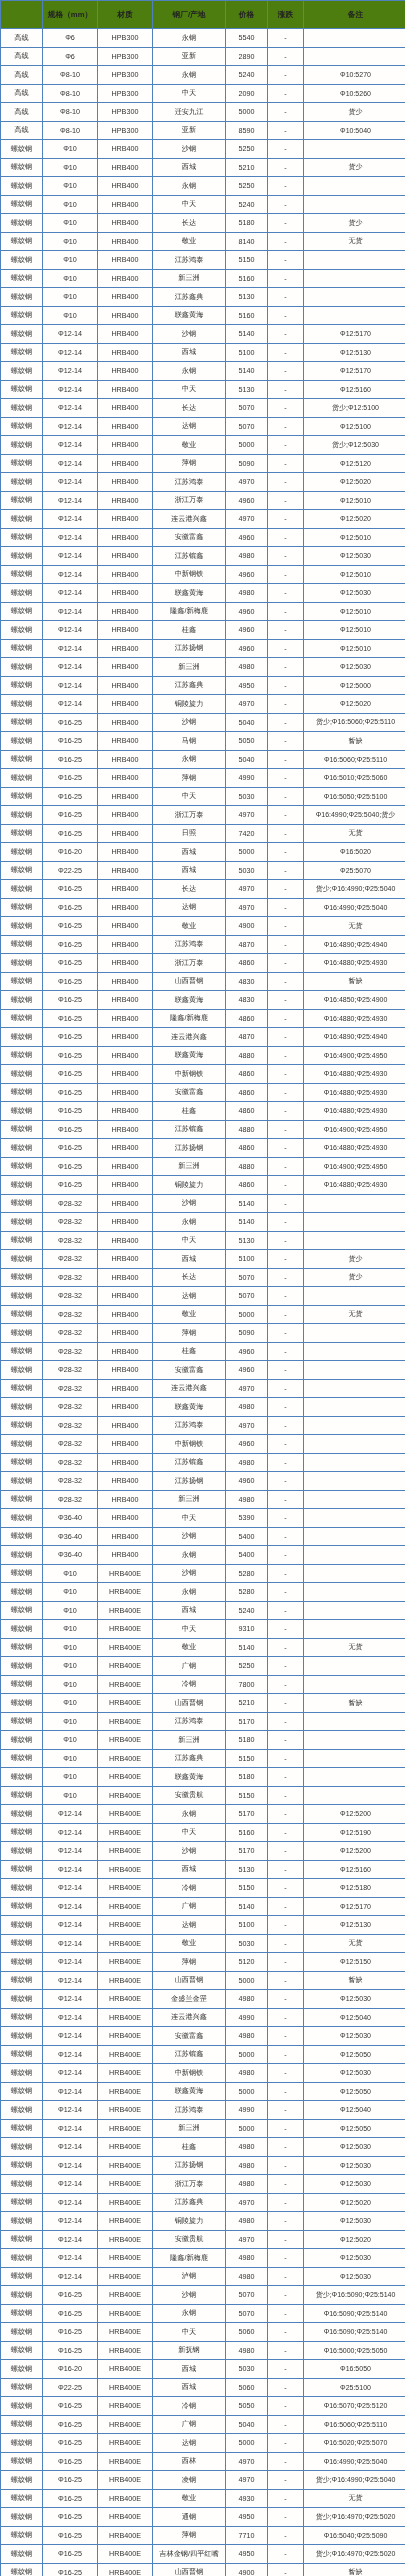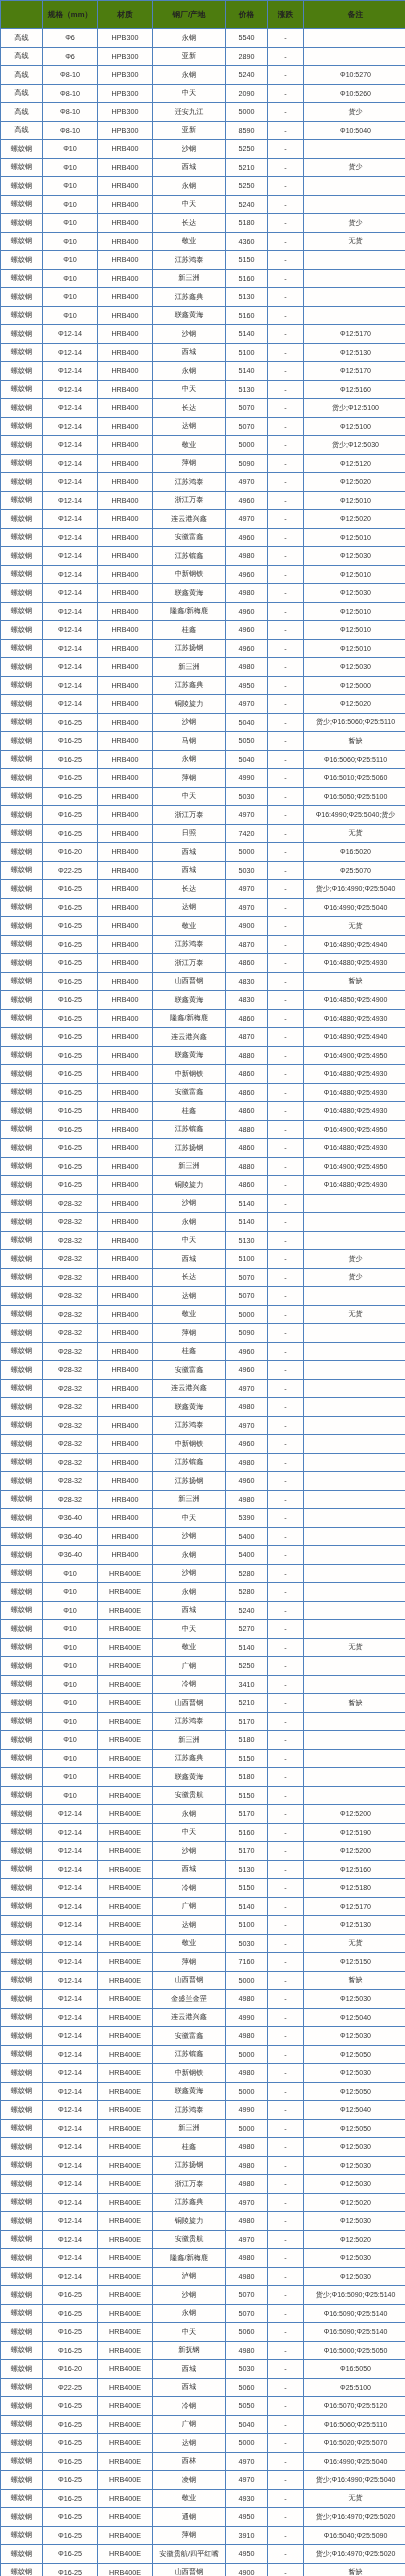--- a/index.html
+++ b/index.html
@@ -134,21 +134,21 @@
         <td class="c-mill">长达</td>
         <td class="c-price">5180</td>
         <td class="c-change">-</td>
         <td class="c-remark">货少</td>
       </tr>
       <tr>
         <td class="c-category">螺纹钢</td>
         <td class="c-spec">Φ10</td>
         <td class="c-material">HRB400</td>
         <td class="c-mill">敬业</td>
-        <td class="c-price">4360</td>
+        <td class="c-price">8140</td>
         <td class="c-change">-</td>
         <td class="c-remark">无货</td>
       </tr>
       <tr>
         <td class="c-category">螺纹钢</td>
         <td class="c-spec">Φ10</td>
         <td class="c-material">HRB400</td>
         <td class="c-mill">江苏鸿泰</td>
         <td class="c-price">5150</td>
         <td class="c-change">-</td>
@@ -809,21 +809,21 @@
         <td class="c-mill">西城</td>
         <td class="c-price">5240</td>
         <td class="c-change">-</td>
         <td class="c-remark"></td>
       </tr>
       <tr>
         <td class="c-category">螺纹钢</td>
         <td class="c-spec">Φ10</td>
         <td class="c-material">HRB400E</td>
         <td class="c-mill">中天</td>
-        <td class="c-price">5270</td>
+        <td class="c-price">9310</td>
         <td class="c-change">-</td>
         <td class="c-remark"></td>
       </tr>
       <tr>
         <td class="c-category">螺纹钢</td>
         <td class="c-spec">Φ10</td>
         <td class="c-material">HRB400E</td>
         <td class="c-mill">敬业</td>
         <td class="c-price">5140</td>
         <td class="c-change">-</td>
@@ -836,21 +836,21 @@
         <td class="c-mill">广钢</td>
         <td class="c-price">5250</td>
         <td class="c-change">-</td>
         <td class="c-remark"></td>
       </tr>
       <tr>
         <td class="c-category">螺纹钢</td>
         <td class="c-spec">Φ10</td>
         <td class="c-material">HRB400E</td>
         <td class="c-mill">冷钢</td>
-        <td class="c-price">3410</td>
+        <td class="c-price">7800</td>
         <td class="c-change">-</td>
         <td class="c-remark"></td>
       </tr>
       <tr>
         <td class="c-category">螺纹钢</td>
         <td class="c-spec">Φ10</td>
         <td class="c-material">HRB400E</td>
         <td class="c-mill">山西晋钢</td>
         <td class="c-price">5210</td>
         <td class="c-change">-</td>
@@ -971,21 +971,21 @@
         <td class="c-mill">敬业</td>
         <td class="c-price">5030</td>
         <td class="c-change">-</td>
         <td class="c-remark">无货</td>
       </tr>
       <tr>
         <td class="c-category">螺纹钢</td>
         <td class="c-spec">Φ12-14</td>
         <td class="c-material">HRB400E</td>
         <td class="c-mill">萍钢</td>
-        <td class="c-price">7160</td>
+        <td class="c-price">5120</td>
         <td class="c-change">-</td>
         <td class="c-remark">Φ12:5150</td>
       </tr>
       <tr>
         <td class="c-category">螺纹钢</td>
         <td class="c-spec">Φ12-14</td>
         <td class="c-material">HRB400E</td>
         <td class="c-mill">山西晋钢</td>
         <td class="c-price">5000</td>
         <td class="c-change">-</td>
@@ -1250,29 +1250,29 @@
         <td class="c-mill">通钢</td>
         <td class="c-price">4950</td>
         <td class="c-change">-</td>
         <td class="c-remark">货少;Φ16:4970;Φ25:5020</td>
       </tr>
       <tr>
         <td class="c-category">螺纹钢</td>
         <td class="c-spec">Φ16-25</td>
         <td class="c-material">HRB400E</td>
         <td class="c-mill">萍钢</td>
-        <td class="c-price">3910</td>
+        <td class="c-price">7710</td>
         <td class="c-change">-</td>
         <td class="c-remark">Φ16:5040;Φ25:5090</td>
       </tr>
       <tr>
         <td class="c-category">螺纹钢</td>
         <td class="c-spec">Φ16-25</td>
         <td class="c-material">HRB400E</td>
-        <td class="c-mill">安徽贵航/四平红嘴</td>
+        <td class="c-mill">吉林金钢/四平红嘴</td>
         <td class="c-price">4950</td>
         <td class="c-change">-</td>
         <td class="c-remark">货少;Φ16:4970;Φ25:5020</td>
       </tr>
       <tr>
         <td class="c-category">螺纹钢</td>
         <td class="c-spec">Φ16-25</td>
         <td class="c-material">HRB400E</td>
         <td class="c-mill">山西晋钢</td>
         <td class="c-price">4900</td>

